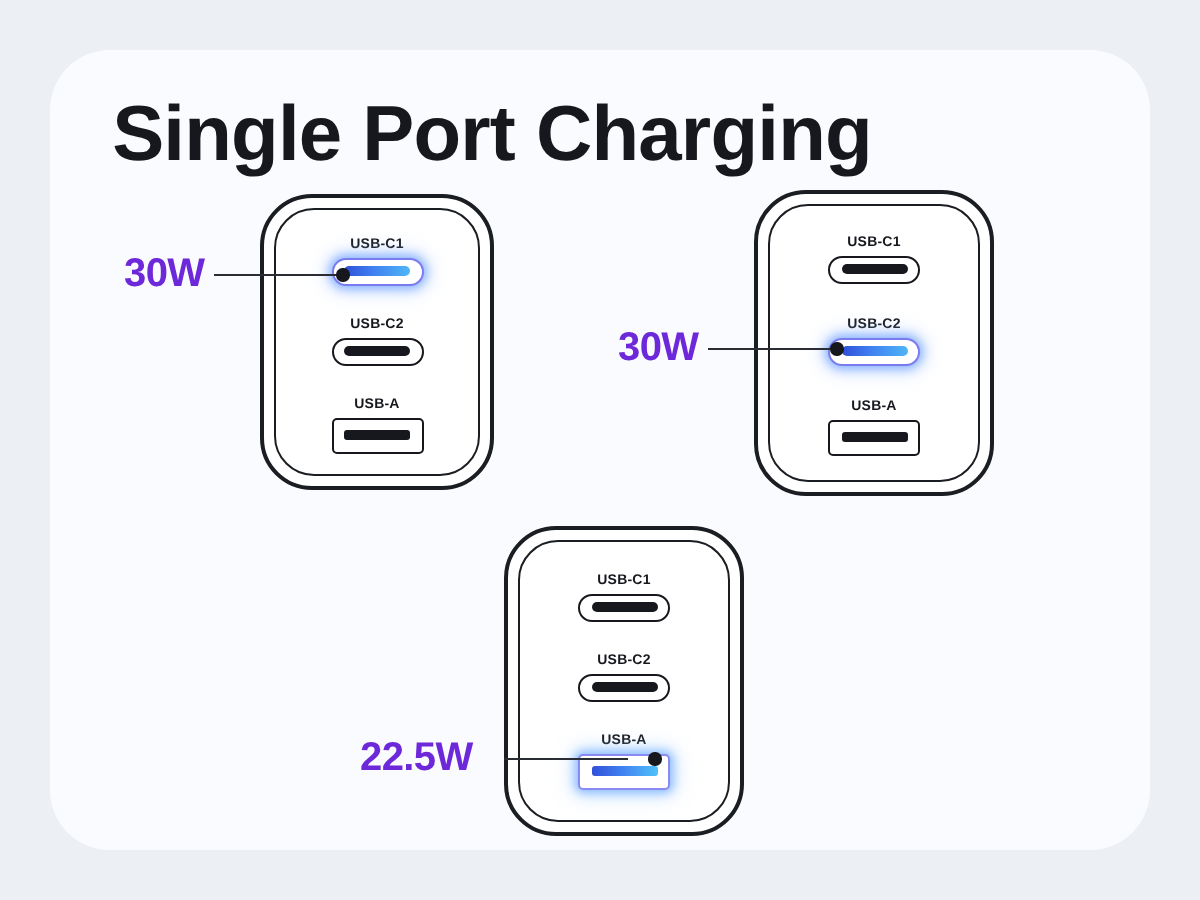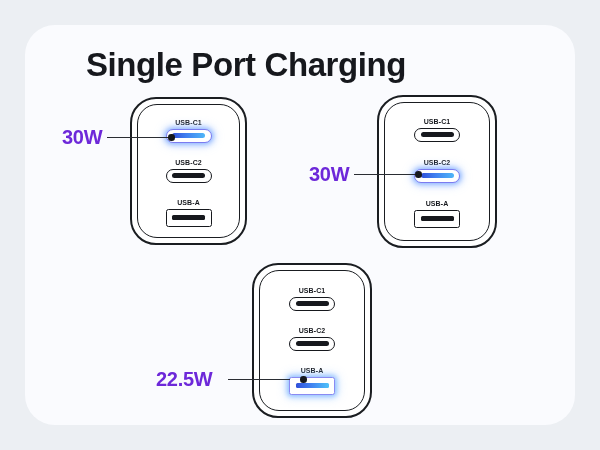--- a/index.html
+++ b/index.html
@@ -31,21 +31,21 @@
     border-radius: 30px;
   }
 
   
   #page-title {
     position: absolute;
     left: 0;
     top: 46px;
     width: 492px;
     text-align: center;
-    font-size: 33px;
+    font-size: 39px;
     font-weight: bold;
     letter-spacing: -0.4px;
     color: #16181d;
     font-family: "Liberation Sans", sans-serif;
   }
 
   
   .charger {
     position: absolute;
   }
@@ -282,19 +282,19 @@
       <div class="port active" style="top:104px;">
         <div class="port-label">USB-A</div>
         <div class="shell-a">
           <div class="bar"></div>
         </div>
       </div>
 
     </div>
   </div>
 
-  <div class="callout" style="left:156px; top:368px;gap:11px;">
+  <div class="callout" style="left:180px; top:368px;gap:11px;">
     <div class="callout-value">22.5W</div>
     <div class="callout-line" style="width:62px;"></div>
     <div class="callout-dot"></div>
   </div>
 
 </div>
 
 </body></html>

